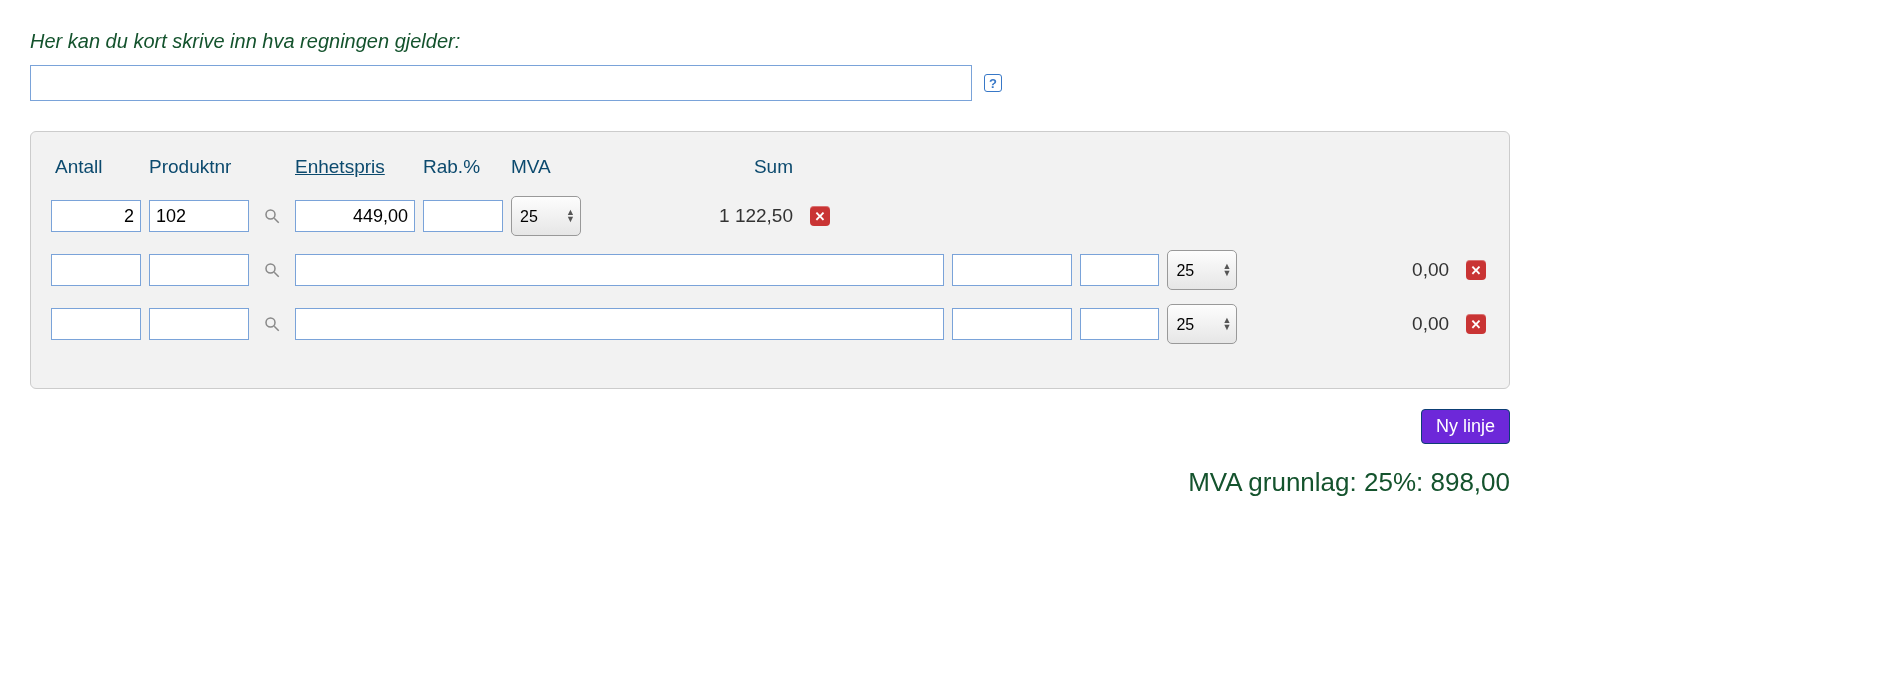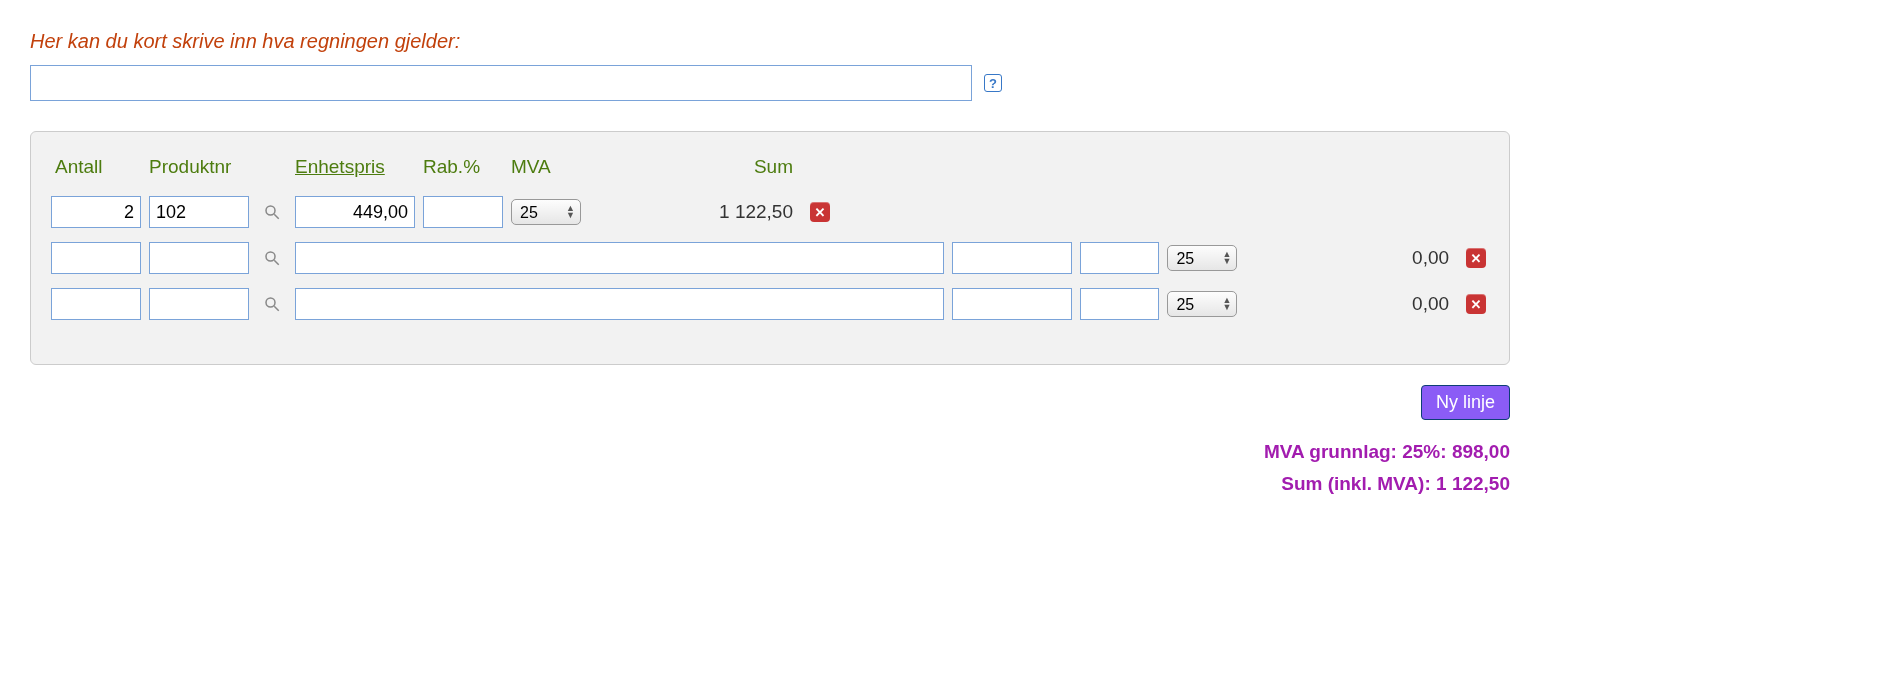--- a/index.html
+++ b/index.html
@@ -11,21 +11,21 @@
       font-family: Arial, Helvetica, sans-serif;
       font-size: 18px;
       color: #333;
       background: #fff;
       padding: 30px 30px 30px 30px;
       width: 1904px;
     }
     .description-label {
       font-style: italic;
       font-size: 20px;
-      color: #c2410c;
+      color: #14532d;
       margin-bottom: 12px;
     }
     .description-row {
       display: flex;
       align-items: center;
       gap: 12px;
       margin-bottom: 30px;
     }
     .description-input {
       width: 942px;
@@ -61,21 +61,21 @@
       width: 100%;
     }
     .header-row, .data-row {
       display: flex;
       align-items: center;
       gap: 8px;
       margin-bottom: 14px;
     }
     .header-row {
       font-size: 19px;
-      color: #4d7c0f;
+      color: #0c4a6e;
       margin-bottom: 18px;
     }
     .col-antall { width: 90px; }
     .col-produktnr { width: 100px; }
     .col-lookup { width: 30px; display:flex; align-items:center; justify-content:center;}
     .col-beskrivelse { width: 650px; }
     .col-enhetspris { width: 120px; text-decoration: underline; }
     .col-rab { width: 80px; }
     .col-mva { width: 80px; }
     .col-sum { width: 200px; text-align: right; padding-right:6px;}
@@ -100,21 +100,21 @@
 
     .lookup-icon {
       cursor: pointer;
       color: #888;
       display:inline-flex;
     }
     .lookup-icon svg { width:18px; height:18px; }
 
     .mva-select {
       width: 70px;
-      height: 26px;
+      height: 40px;
       border: 1px solid #999;
       border-radius: 5px;
       background: linear-gradient(#fdfdfd, #e6e6e6);
       font-size: 16px;
       padding: 0 18px 0 8px;
       appearance: none;
       position: relative;
       cursor: pointer;
     }
     .select-wrap {
@@ -163,34 +163,33 @@
 
     .actions-area {
       width: 1480px;
       margin-top: 20px;
       display: flex;
       flex-direction: column;
       align-items: flex-end;
       gap: 16px;
     }
     .new-line-btn {
-      background: #8b5cf6;
+      background: #6d28d9;
       color: #fff;
       border: 1px solid #0d3f75;
       border-radius: 4px;
       padding: 6px 14px;
       font-size: 18px;
       cursor: pointer;
     }
     .totals {
       text-align: right;
-      font-size: 19px;
-      color: #a21caf;
+      font-size: 26px;
+      color: #14532d;
       line-height: 1.7;
-      font-weight: bold;
     }
     .totals-row { white-space: nowrap; }
   </style>
 </head>
 <body>
 
 <div class="description-label">Her kan du kort skrive inn hva regningen gjelder:</div>
 
 <div class="description-row">
   <input type="text" class="description-input" value="" style="">
@@ -298,19 +297,14 @@
 </div>
 
 <div class="actions-area">
   <button class="new-line-btn">Ny linje</button>
   <div class="totals">
     <div class="totals-row">
       <span>MVA grunnlag: 25%:</span>
       <span> </span>
       <span>898,00</span>
     </div>
-    <div class="totals-row">
-      <span>Sum (inkl. MVA):</span>
-      <span> </span>
-      <span>1 122,50</span>
-    </div>
   </div>
 </div>
 
 </body></html>

